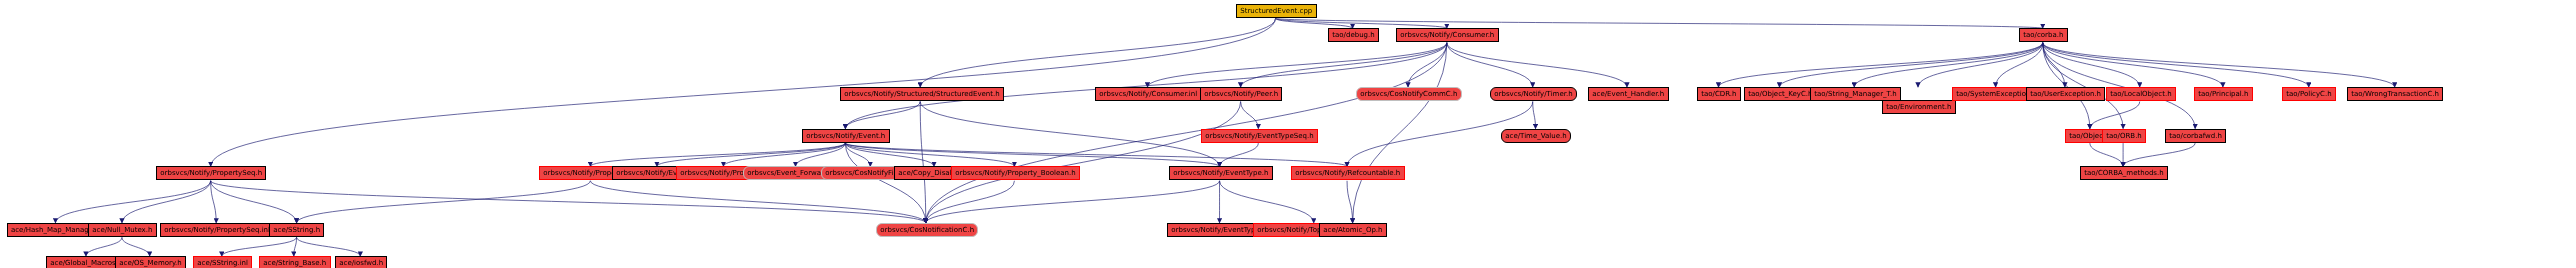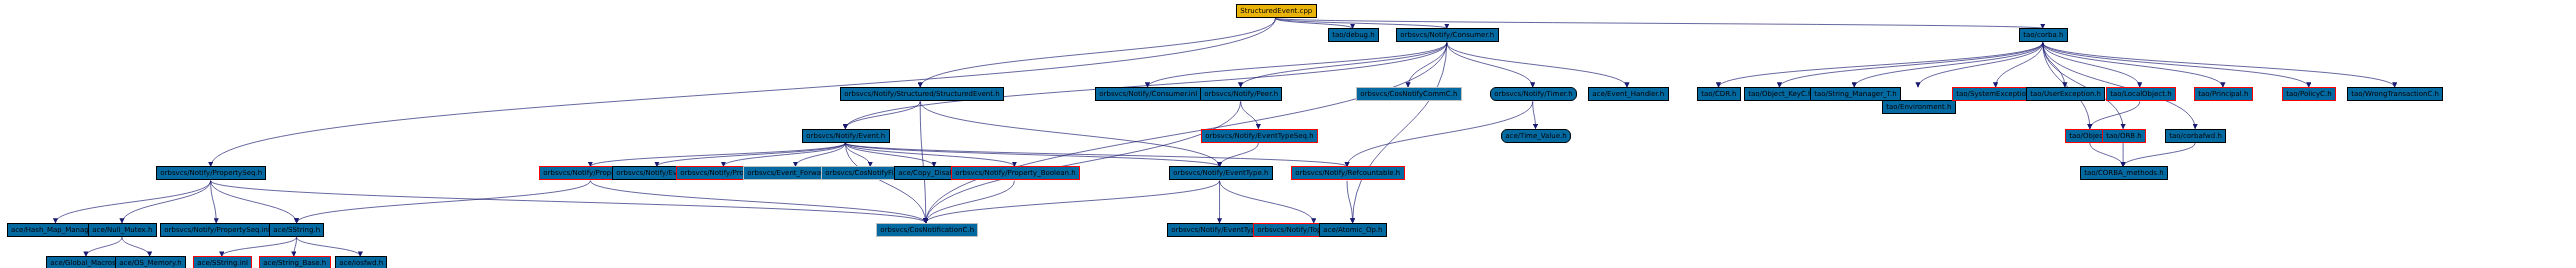--- a/index.html
+++ b/index.html
@@ -1,22 +1,22 @@
 <!DOCTYPE html>
 <html style="font-size:9px"><head>
 <meta charset="utf-8">
 <style>
   html, body { margin:0; padding:0; background:#ffffff; }
   body { width:2576px; height:269px; position:relative; overflow:hidden; font-family:"DejaVu Sans", sans-serif; }
   #graph { position:absolute; left:0; top:0; width:2576px; height:269px; }
-  .node { position:absolute; box-sizing:border-box; height:14.4px; background:#0369a1; border:0.8px solid #000000;
+  .node { position:absolute; box-sizing:border-box; height:14.4px; background:#ef4444; border:0.8px solid #000000;
           font-size:7px; line-height:12.7px; text-align:center; white-space:nowrap; color:#000; padding:0 3.3px; cursor:pointer; }
   .node.root { background:#eab308; }
   .node.red { border-color:#ff0000; }
-  .node.gray { border-color:#bfbfbf; }
+  .node.gray { border-color:#bfbfbf;border-radius:6px; }
 </style>
 </head>
 <body>
 
 <svg id="graph" xmlns="http://www.w3.org/2000/svg" width="2576" height="269" viewBox="0 0 4647 485">
   <defs>
     <marker id="arrow" viewBox="0 0 10 10" refX="9" refY="5" markerWidth="8" markerHeight="8" orient="auto">
       <path d="M0,0 L10,5 L0,10 z" fill="#191970"></path>
     </marker>
   </defs>

